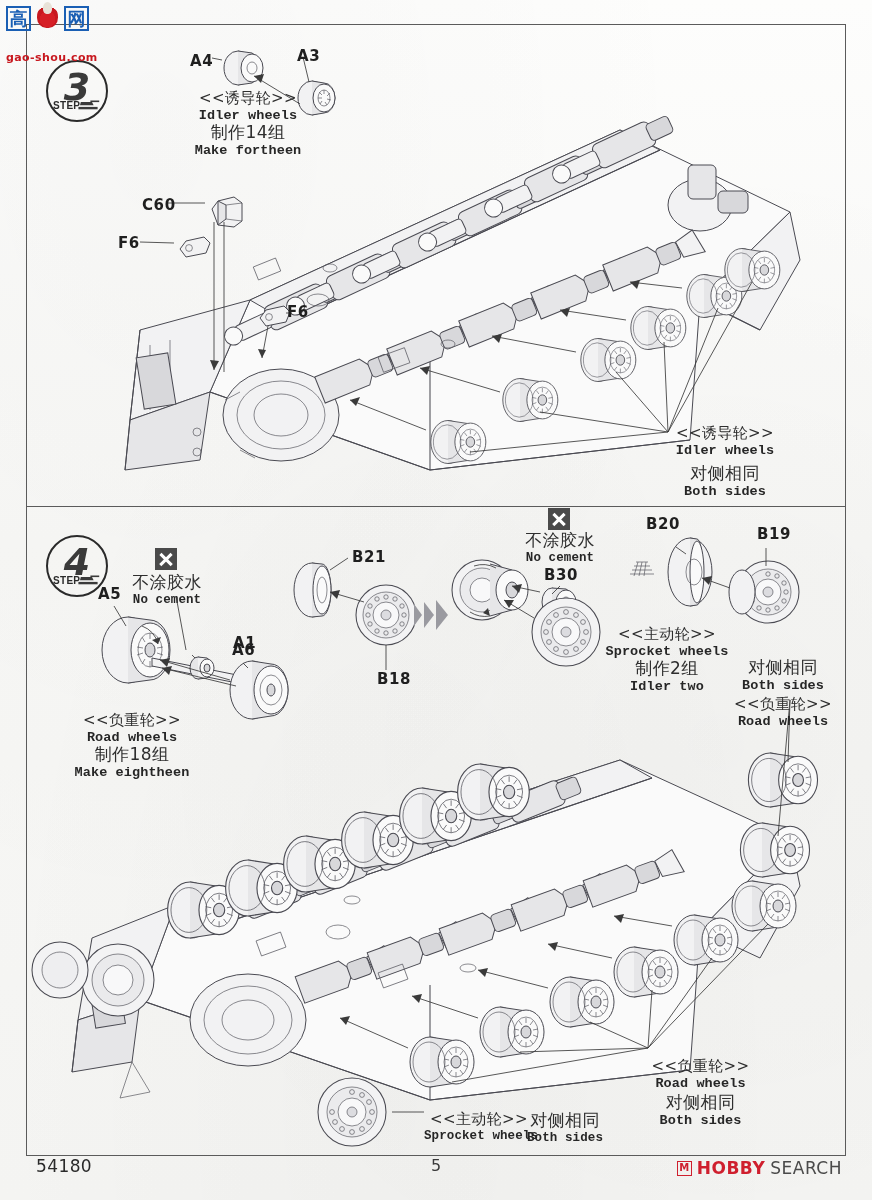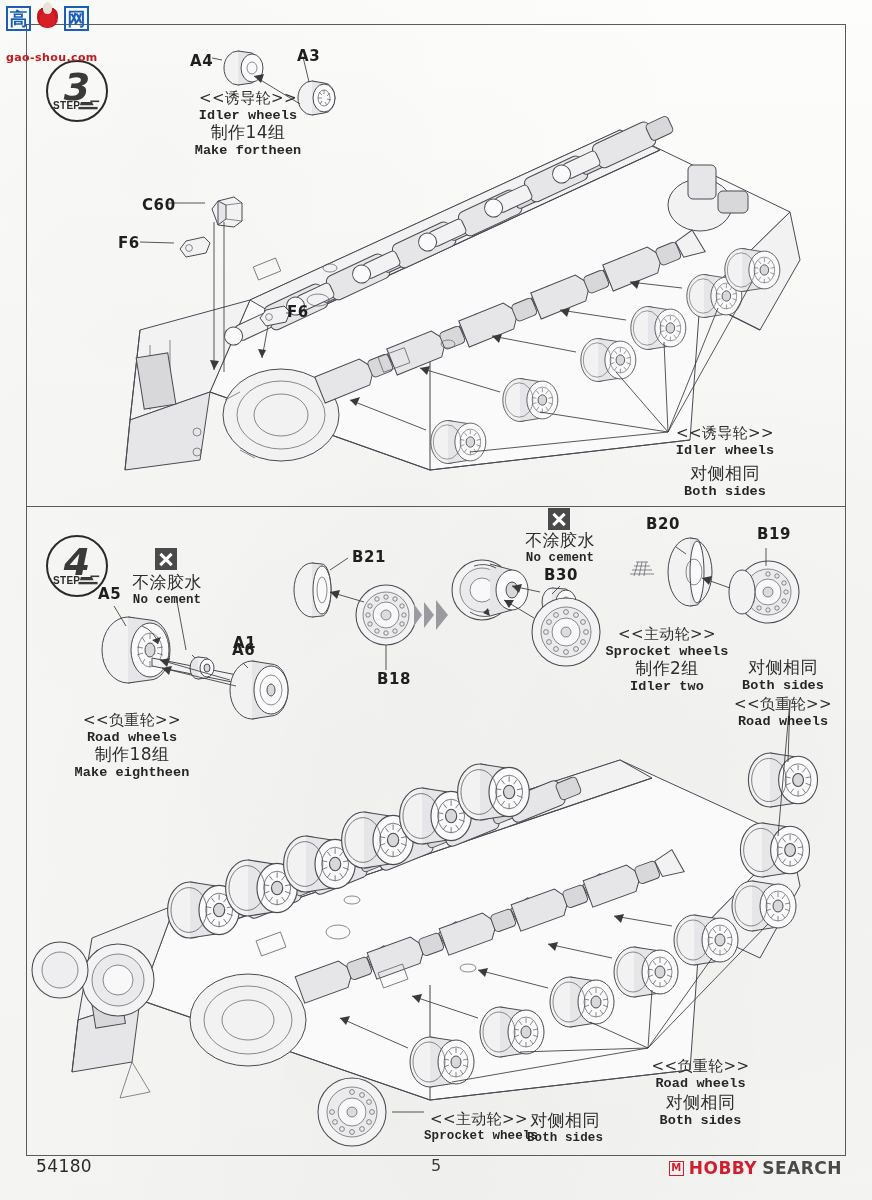--- a/index.html
+++ b/index.html
@@ -212,21 +212,21 @@
   }
   .brand-hobby {
     color: #cf1f2e;
     font-size: 17px;
     font-weight: bold;
     letter-spacing: 0.5px;
   }
   .brand-search {
     color: #4a4a4a;
     font-size: 17px;
-    font-weight: bold;
+    font-weight: normal;
     letter-spacing: 0.5px;
   }
 
   
   .art {
     position: absolute;
     left: 0; top: 0;
     width: 872px; height: 1200px;
     pointer-events: none;
   }

